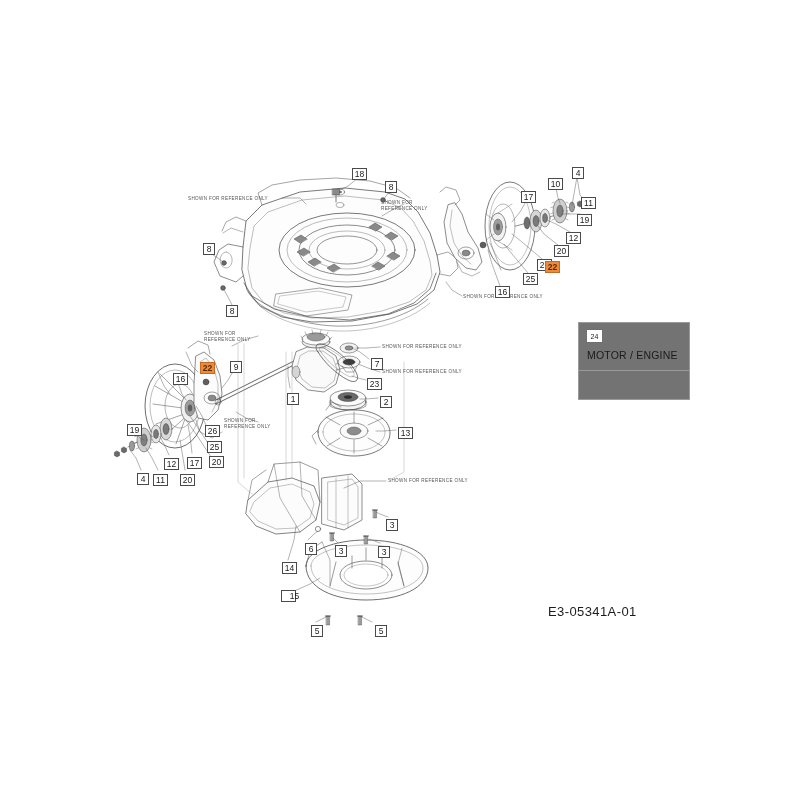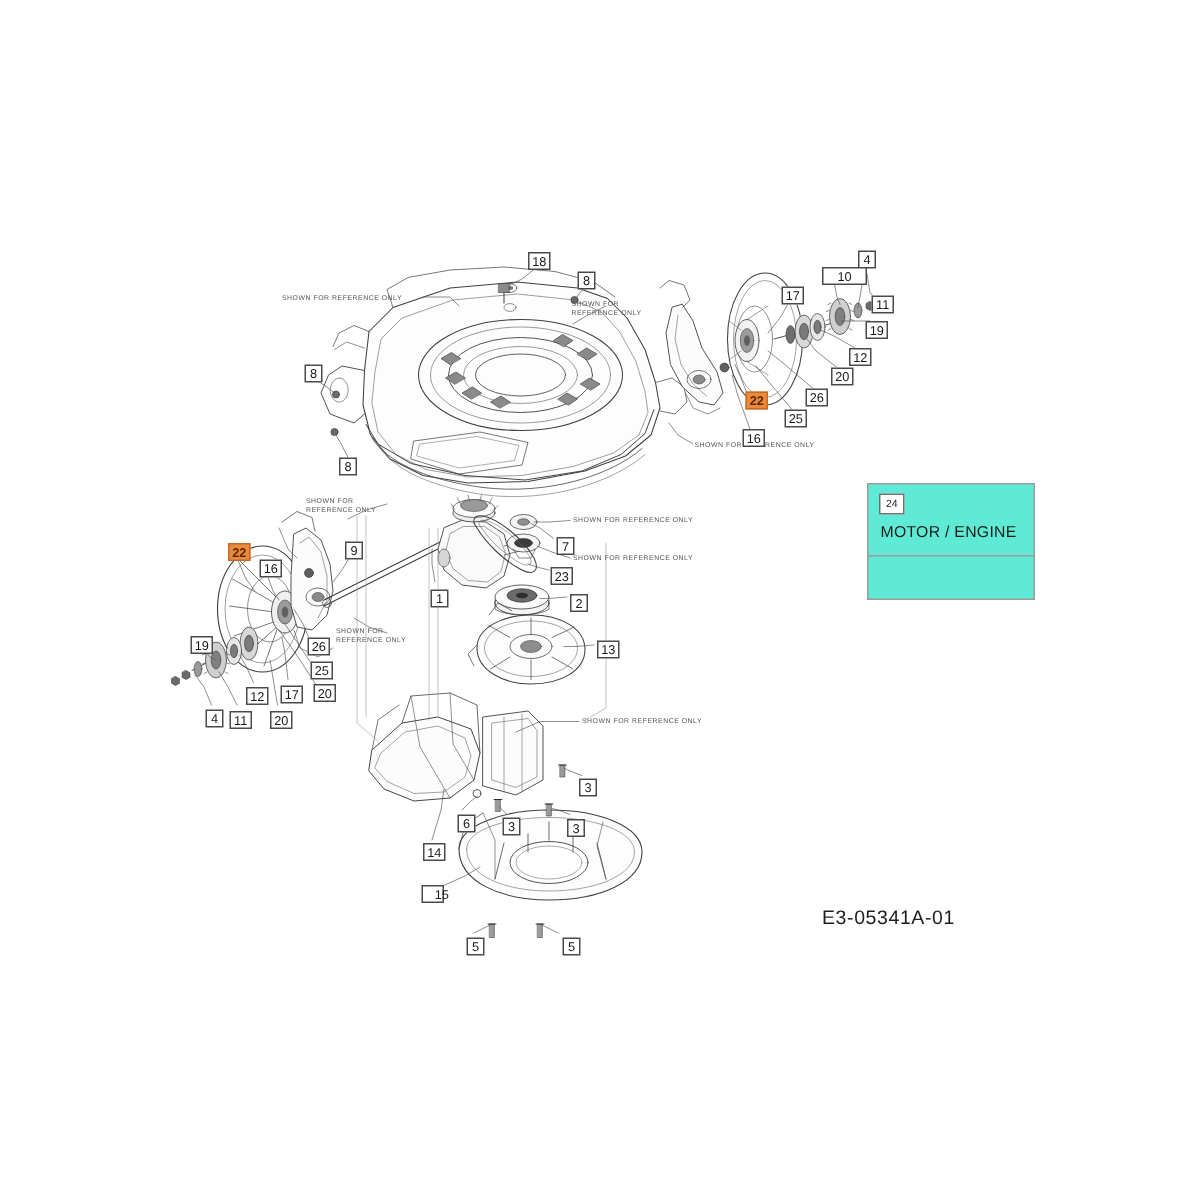--- a/index.html
+++ b/index.html
@@ -25,40 +25,41 @@
     display:flex;align-items:center;justify-content:center;
     box-sizing:border-box;
     letter-spacing:0px;
     z-index:30;
   }
   .callout.hl{
     background:#ec8a3c;
     border-color:#c46a24;
     color:#5a2a05;
     font-weight:bold;
+    margin-left:48px;
   }
 
   
   .reflbl{
     position:absolute;
     font-family:"Liberation Sans", sans-serif;
     font-size:4.6px;
     letter-spacing:0.35px;
     color:#555;
     white-space:pre-line;
     line-height:1.35;
     z-index:25;
   }
 
   
   #enginebox{
     position:absolute;
     left:578px;top:322px;width:112px;height:78px;
     border:1px solid #9a9a9a;
-    background:#5eead4;
+    background:#737373;
     box-sizing:border-box;
     z-index:40;
   }
   #enginebox .top{
     height:48px;
     border-bottom:1px solid #9a9a9a;
     box-sizing:border-box;
     position:relative;
   }
   #enginebox .numbox{
@@ -462,21 +463,21 @@
       <div class="reflbl" style="left: 382px; top: 369px; width: 95px;">SHOWN FOR REFERENCE ONLY</div>
       <div class="reflbl" style="left: 388px; top: 478px; width: 95px;">SHOWN FOR REFERENCE ONLY</div>
     </div>
 
   <div id="callouts">
       <div class="callout" style="left: 352px; top: 168px; width: 15px; height: 12px;">18</div>
       <div class="callout" style="left: 385px; top: 181px; width: 12px; height: 12px;">8</div>
       <div class="callout" style="left: 203px; top: 243px; width: 12px; height: 12px;">8</div>
       <div class="callout" style="left: 226px; top: 305px; width: 12px; height: 12px;">8</div>
       <div class="callout" style="left: 572px; top: 167px; width: 12px; height: 12px;">4</div>
-      <div class="callout" style="left: 548px; top: 178px; width: 30px; height: 12px;">10</div>
+      <div class="callout" style="left: 548px; top: 178px; width: 15px; height: 12px;">10</div>
       <div class="callout" style="left: 521px; top: 191px; width: 15px; height: 12px;">17</div>
       <div class="callout" style="left: 581px; top: 197px; width: 15px; height: 12px;">11</div>
       <div class="callout" style="left: 577px; top: 214px; width: 15px; height: 12px;">19</div>
       <div class="callout" style="left: 566px; top: 232px; width: 15px; height: 12px;">12</div>
       <div class="callout" style="left: 554px; top: 245px; width: 15px; height: 12px;">20</div>
       <div class="callout" style="left: 537px; top: 259px; width: 15px; height: 12px;">26</div>
       <div class="callout" style="left: 523px; top: 273px; width: 15px; height: 12px;">25</div>
       <div class="callout hl" style="left: 497px; top: 261px; width: 15px; height: 12px;">22</div>
       <div class="callout" style="left: 495px; top: 286px; width: 15px; height: 12px;">16</div>
       <div class="callout hl" style="left: 152px; top: 362px; width: 15px; height: 12px;">22</div>

